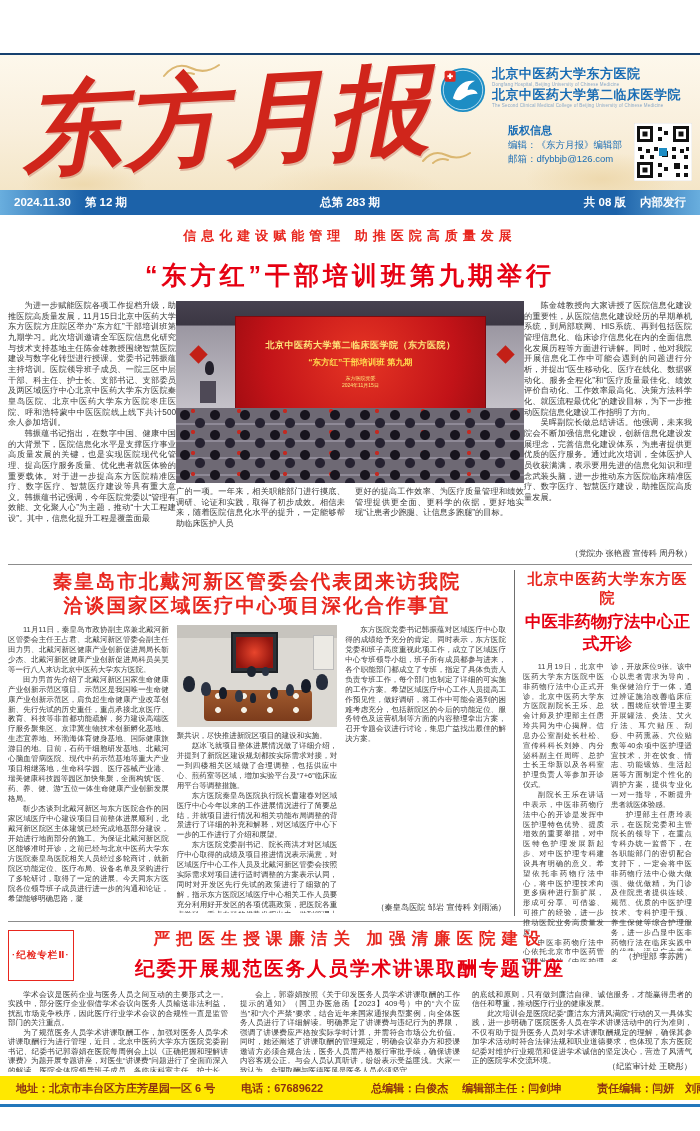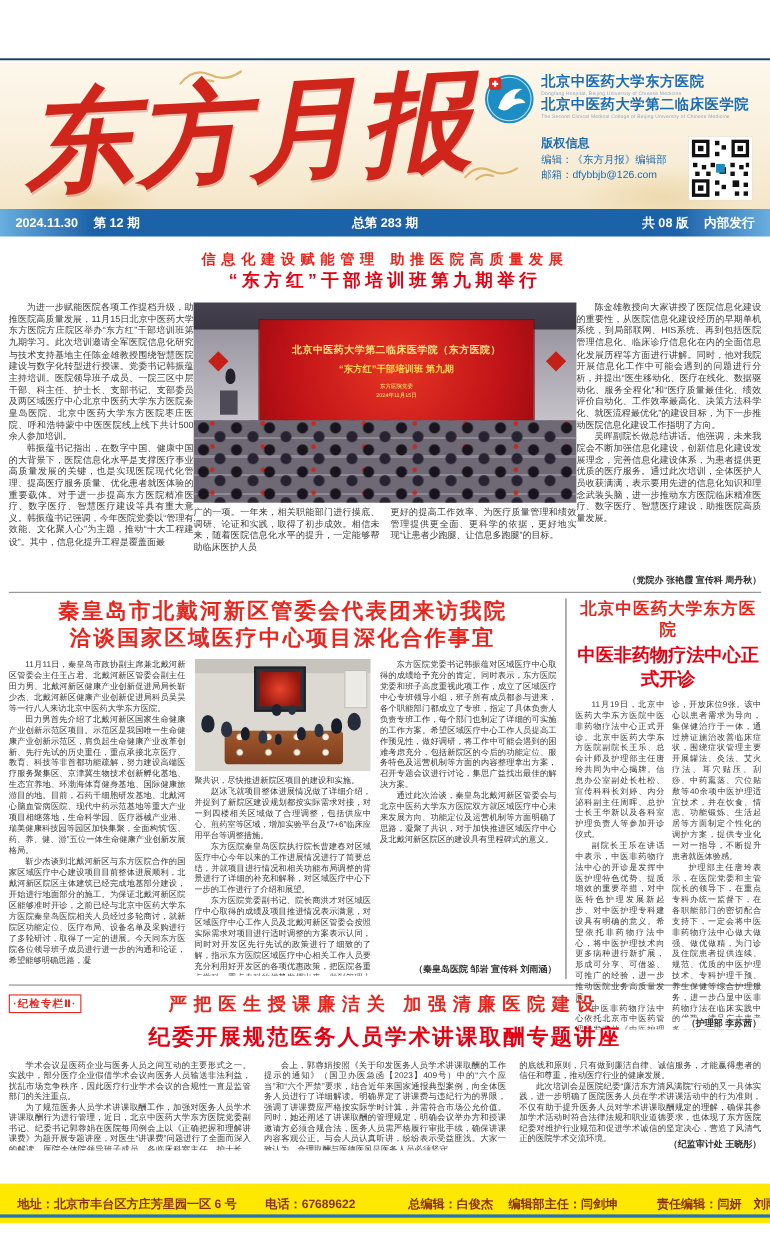--- a/index.html
+++ b/index.html
@@ -19,47 +19,47 @@
   .cloud { position:absolute; opacity:.9; }
   .mast-title { position:absolute; left:22px; top:0px; font-family:"DejaVu Serif","Liberation Serif",serif;
     font-weight:bold; font-style:italic; font-size:100px; line-height:128px; color:#d0251b;
     letter-spacing:2px; transform:rotate(-3deg); text-shadow:1px 2px 0 rgba(160,30,20,.25); white-space:nowrap; }
   .mast-right { position:absolute; right:8px; top:12px; width:252px; }
   .logo-row { display:flex; align-items:flex-start; }
   .logo-badge { flex:0 0 46px; margin-right:6px; }
   .hosp-cn { color:#1a6db5; font-weight:bold; font-size:13px; line-height:14px; letter-spacing:.5px; }
   .hosp-en { color:#8aa8c8; font-size:4.5px; line-height:7px; letter-spacing:.2px; }
   .copy-row { display:flex; margin-top:6px; }
-  .copy-info { margin-left:52px; width:130px; }
+  .copy-info { margin-left:68px; width:130px; }
   .copy-title { color:#1a6db5; font-weight:bold; font-size:11px; line-height:15px; }
   .copy-line { color:#1a6db5; font-size:9.5px; line-height:14px; white-space:nowrap; }
   .qr-box { margin-left:4px; }
 
   
   .datebar { position:absolute; top:190px; left:0; right:0; height:25px;
     background:linear-gradient(90deg,#69aede 0%,#1c62a9 12%,#1c62a9 88%,#69aede 100%);
     color:#fff; font-weight:bold; font-size:11.5px; display:flex; align-items:center; }
   .datebar .db-left { margin-left:14px; }
   .datebar .db-center { position:absolute; left:0; right:0; text-align:center; }
   .datebar .db-right { margin-left:auto; margin-right:14px; }
   .db-gap { display:inline-block; width:14px; }
 
   
   .content { position:absolute; top:220px; left:8px; right:8px; }
   .body-text { font-size:8.2px; line-height:1.3; text-align:justify; color:#3a3a3a; text-indent:2em; }
   .noindent { text-indent:0; }
-  .attribution { position:absolute; bottom:0; right:0; background:#fff; font-weight:bold;
+  .attribution { position:absolute; bottom:0; right:0; background:#fff; font-weight:normal;
     font-size:8.2px; color:#333; padding-left:5px; }
   .rule { border:none; border-top:1px solid #8c8c8c; margin:5px 0; }
   .colrel { position:relative; overflow:hidden; }
 
   
   .a1-h1 { margin-top:7px; text-align:center; color:#e8261e; font-family:"DejaVu Serif","Liberation Serif",serif;
     font-weight:bold; font-size:13px; letter-spacing:5px; }
-  .a1-h2 { margin-top:0; text-align:center; color:#e60012; font-weight:900; font-size:16px; letter-spacing:4px; }
+  .a1-h2 { margin-top:14px; text-align:center; color:#e60012; font-weight:900; font-size:25px; letter-spacing:4px; }
   .a1-body { display:flex; margin-top:9px; height:258px; }
   .a1-col { width:168px; }
   .a1-mid { flex:1; display:flex; flex-direction:column; }
   .mid-texts { display:flex; gap:10px; margin-top:4px; }
   .mid-texts > p { flex:1; }
 
   
   .photo1 { position:relative; height:182px; overflow:hidden; background:linear-gradient(180deg,#474250 0%,#3b3743 13%,#9b97a2 14%,#c6c3ca 60%,#aaa6b0 100%); }
   .p1-screen { position:absolute; left:17%; right:11%; top:8%; height:53%;
     background:radial-gradient(circle at 50% 45%, #e63524 0%, #c21318 70%, #a30d12 100%);
@@ -111,30 +111,30 @@
   .a3-h1 { text-align:center; color:#e8261e; font-family:"DejaVu Serif","Liberation Serif",serif;
     font-weight:bold; font-size:15px; letter-spacing:1px; }
   .a3-h2 { margin-top:3px; text-align:center; color:#e60012; font-weight:900; font-size:16.5px; }
   .a3-body { display:flex; gap:7px; margin-top:7px; height:300px; }
   .a3-col { flex:1; }
   .a3-col .body-text { font-size:7.4px; line-height:1.33; }
 
   
   .a4 { position:relative; margin-top:3px; }
   .a4-tag { position:absolute; left:0; top:3px; border:1px solid #e8261e; color:#e8261e;
-    font-size:9.5px; font-weight:bold; padding:1px 3px; letter-spacing:1px; }
+    font-size:9.5px; font-weight:bold; padding:18px 3px; letter-spacing:1px; }
   .a4-h1 { text-align:center; color:#e8261e; font-family:Liberation Sans, sans-serif;
     font-weight:bold; font-size:16.5px; letter-spacing:6px; padding-top:1px; }
   .a4-h2 { margin-top:5px; text-align:center; color:#e60012; font-weight:900; font-size:19.5px; letter-spacing:2px; }
   .a4-body { display:flex; gap:12px; margin-top:8px; height:82px; }
   .a4-col { flex:1; }
   .a4-col .body-text { font-size:7.6px; line-height:1.25; }
 
   
-  .footer { position:absolute; top:1076px; left:0; right:0; height:36px; background:#ffe800;
+  .footer { position:absolute; top:1076px; left:0; right:0; height:24px; background:#ffe800;
     display:flex; align-items:center; color:#8b2f12; font-weight:bold; font-size:11px; }
   .footer span { white-space:nowrap; }
   .f-address { margin-left:16px; }
   .f-phone { margin-left:26px; }
   .f-chief { margin-left:48px; }
   .f-director { margin-left:14px; }
   .f-editors { margin-left:36px; }
   .bottomline { position:absolute; top:1104px; left:0; right:0; height:3px; background:#2277bb; }
 </style>
 </head>
@@ -288,21 +288,20 @@
               <div class="p2-left"></div>
               <div class="p2-right"></div>
             </div>
             <p class="body-text noindent">聚共识，尽快推进新院区项目的建设和实施。</p>
             <p class="body-text">赵冰飞就项目整体进展情况做了详细介绍，并提到了新院区建设规划都按实际需求对接，对一到四楼相关区域做了合理调整，包括供应中心、煎药室等区域，增加实验平台及“7+6”临床应用平台等调整措施。</p>
             <p class="body-text">东方医院秦皇岛医院执行院长曹建春对区域医疗中心今年以来的工作进展情况进行了简要总结，并就项目进行情况和相关功能布局调整的背景进行了详细的补充和解释，对区域医疗中心下一步的工作进行了介绍和展望。</p>
             <p class="body-text">东方医院党委副书记、院长商洪才对区域医疗中心取得的成绩及项目推进情况表示满意，对区域医疗中心工作人员及北戴河新区管委会按照实际需求对项目进行适时调整的方案表示认同，同时对开发区先行先试的政策进行了细致的了解，指示东方医院区域医疗中心相关工作人员要充分利用好开发区的各项优惠政策，把医院各重点学科、重点专科的优势发挥出来，做到管理上的同质化，更好的发挥辐射作用，将东方医院区域医疗中心项目打造成行业标杆。</p>
           </div>
           <div class="a2-col colrel">
             <p class="body-text">东方医院党委书记韩振蕴对区域医疗中心取得的成绩给予充分的肯定。同时表示，东方医院党委和班子高度重视此项工作，成立了区域医疗中心专班领导小组，班子所有成员都参与进来，各个职能部门都成立了专班，指定了具体负责人负责专班工作，每个部门也制定了详细的可实施的工作方案。希望区域医疗中心工作人员提高工作预见性，做好调研，将工作中可能会遇到的困难考虑充分，包括新院区的今后的功能定位、服务特色及运营机制等方面的内容整理拿出方案，召开专题会议进行讨论，集思广益找出最佳的解决方案。</p>
-            <p class="body-text">通过此次洽谈，秦皇岛北戴河新区管委会与北京中医药大学东方医院双方就区域医疗中心未来发展方向、功能定位及运营机制等方面明确了思路，凝聚了共识，对于加快推进区域医疗中心及北戴河新区院区的建设具有里程碑式的意义。</p>
             <span class="attribution">（秦皇岛医院 邹岩 宣传科 刘雨涵）</span>
           </div>
         </div>
       </div>
 
       <div class="a3">
         <div class="a3-h1">北京中医药大学东方医院</div>
         <div class="a3-h2">中医非药物疗法中心正式开诊</div>
         <div class="a3-body">
           <div class="a3-col colrel">

